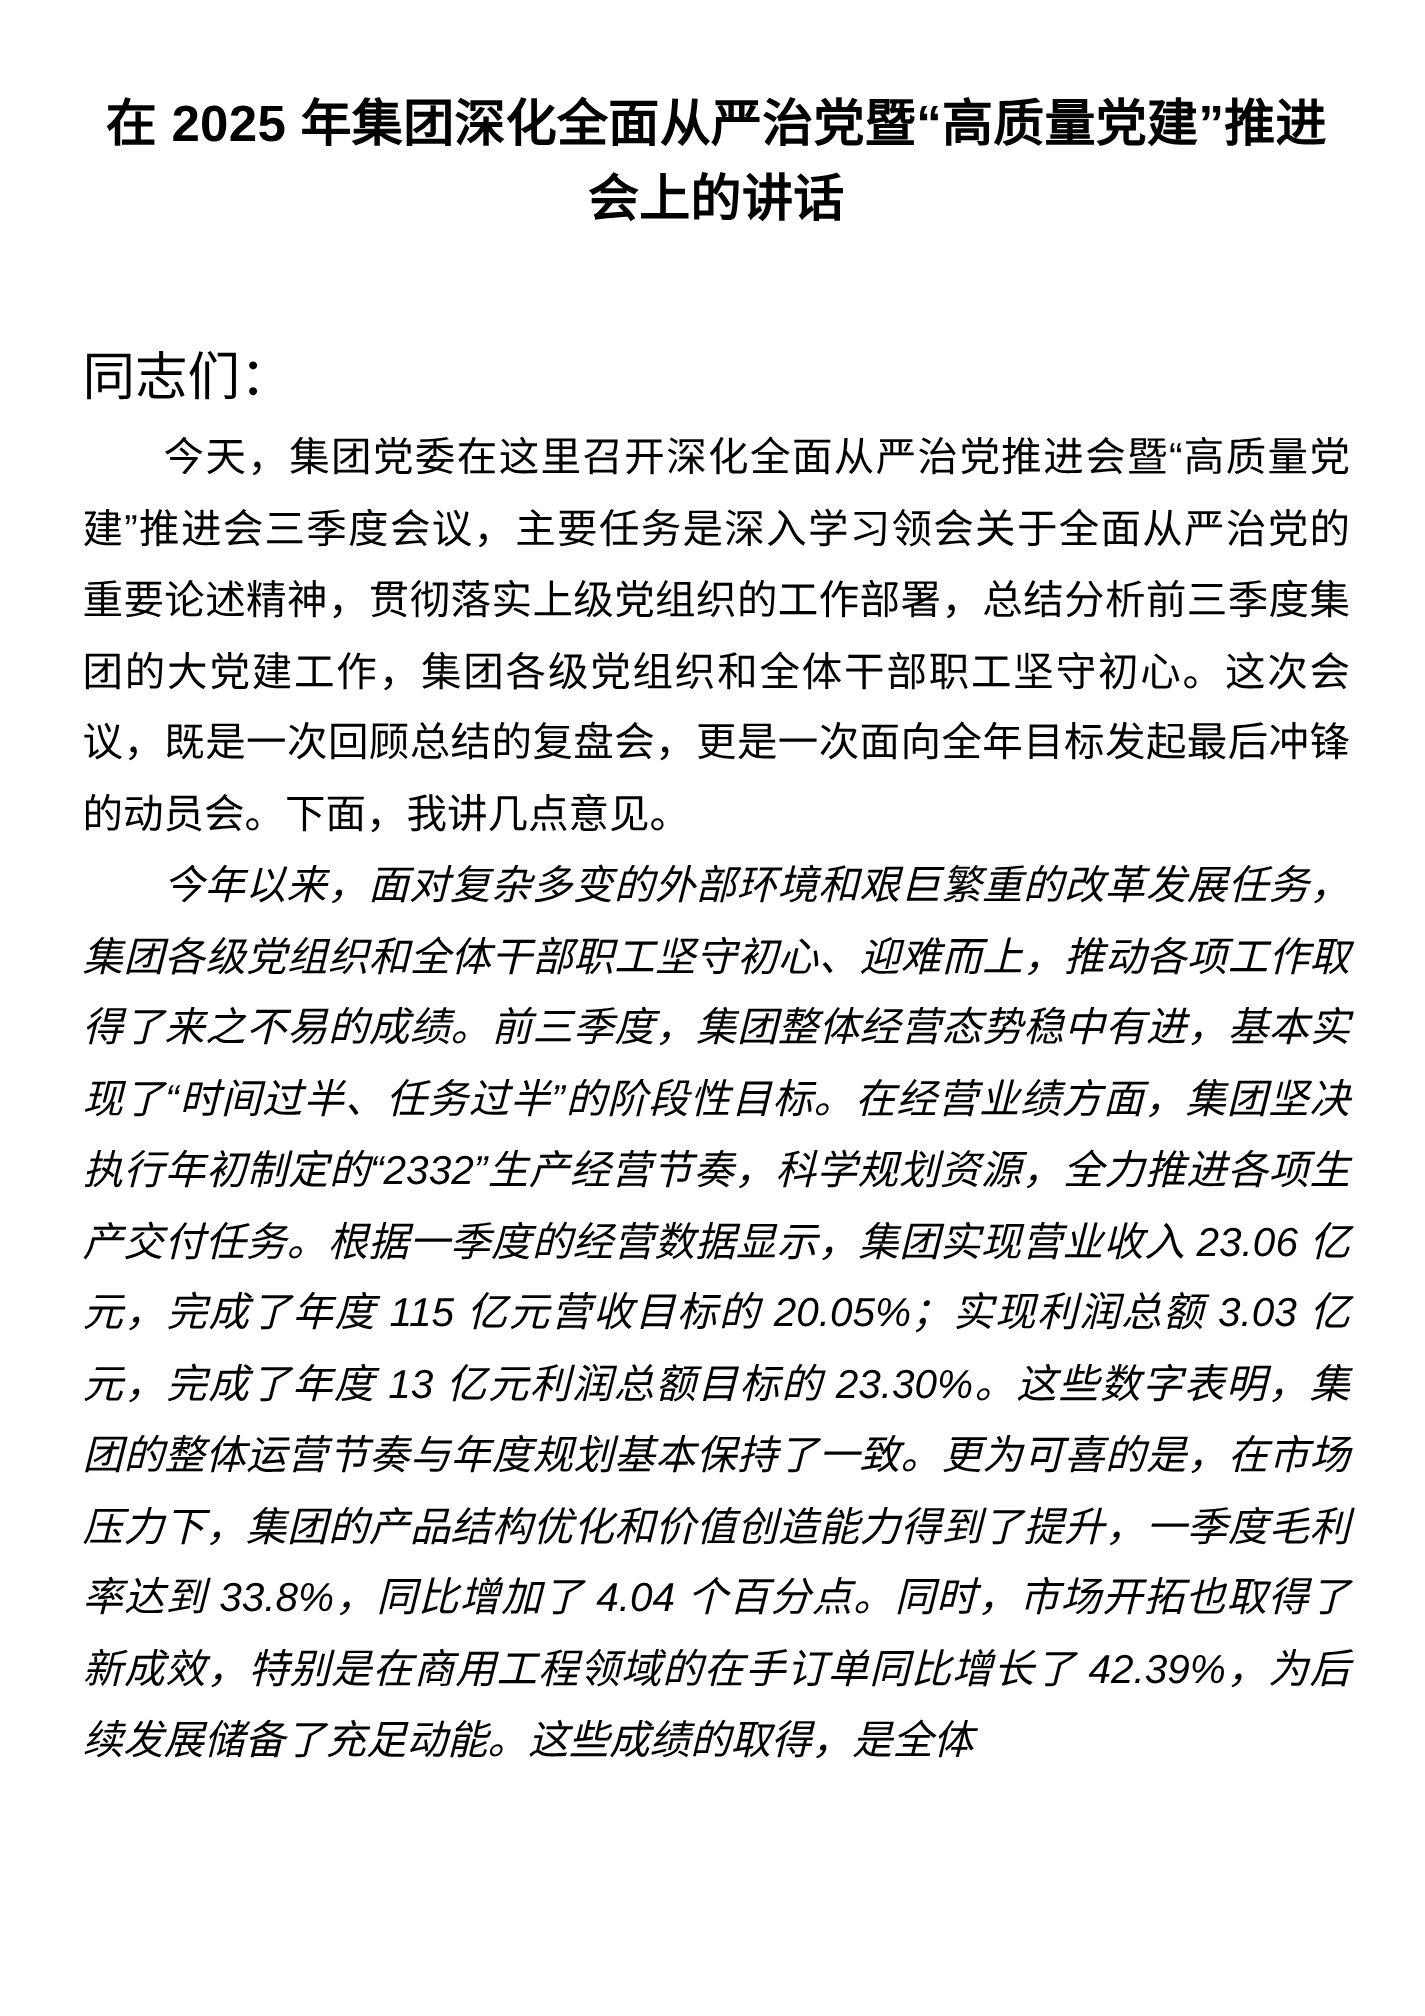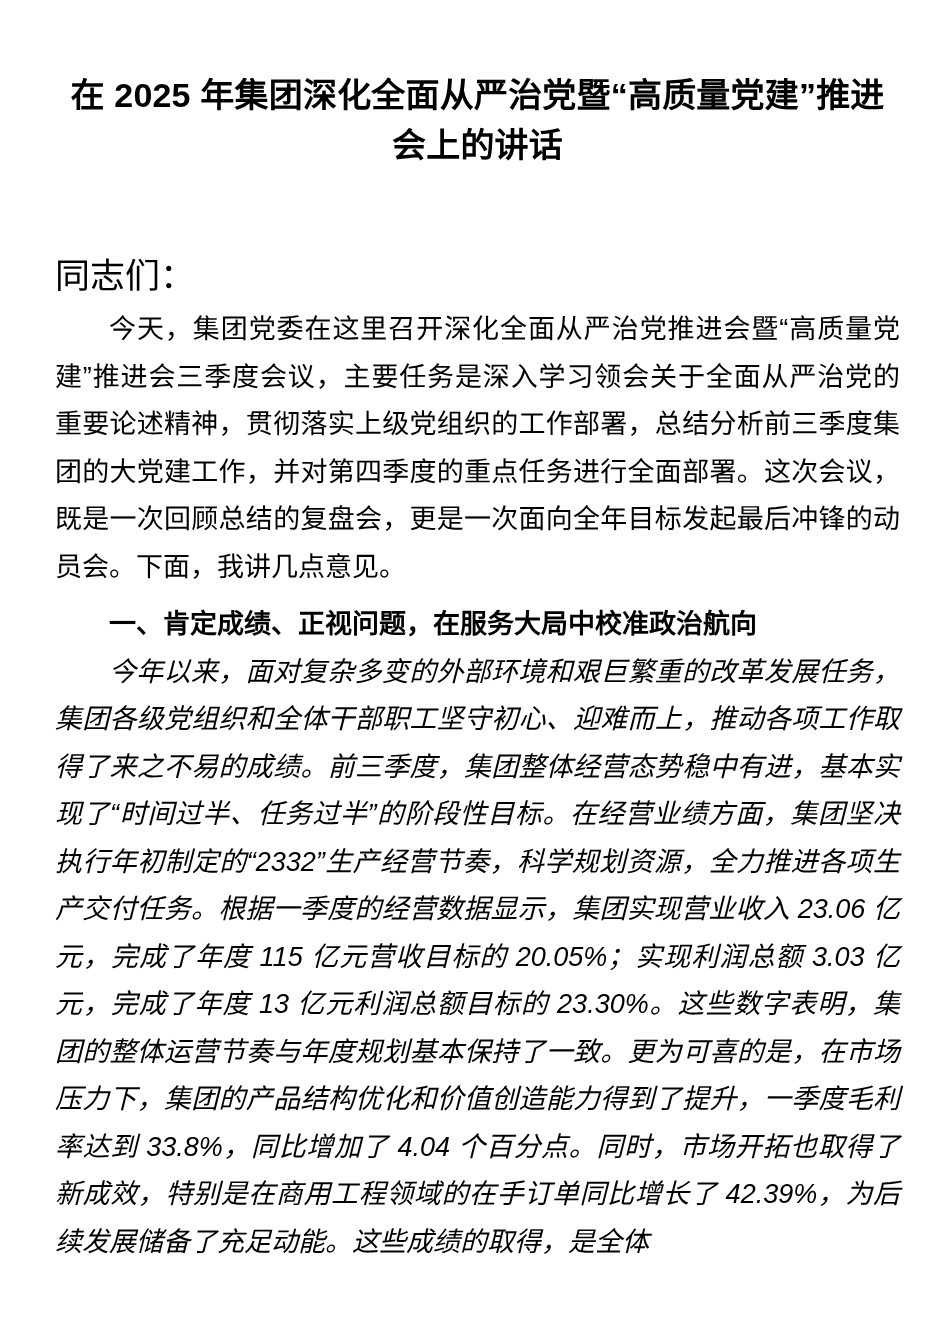--- a/index.html
+++ b/index.html
@@ -24,21 +24,21 @@
 
   .doc-body {
     position: absolute;
     left: 55px;
     top: 0;
     width: 845px;
   }
 
   
   .doc-title {
-    margin: 12px;
+    margin: 0;
     padding-top: 58px;
     font-size: 34px;
     line-height: 50px;
     font-weight: 700;
     text-align: center;
     letter-spacing: 0.2px;
     word-break: break-all;
   }
 
   
@@ -85,20 +85,19 @@
 </head>
 <body>
 
 <div class="page">
   <div class="doc-body">
 
     <h1 class="doc-title">在 2025 年集团深化全面从严治党暨“高质量党建”推进会上的讲话</h1>
 
     <p class="salutation">同志们：</p>
 
-    <p class="para">今天，集团党委在这里召开深化全面从严治党推进会暨“高质量党建”推进会三季度会议，主要任务是深入学习领会关于全面从严治党的重要论述精神，贯彻落实上级党组织的工作部署，总结分析前三季度集团的大党建工作，并对第四季度的重点任务进行全面部署。这次会议，既是一次回顾总结的复盘会，更是一次面向全年目标发起最后冲锋的动员会。下面，我讲几点意见。</p>
+    <p class="para">今天，集团党委在这里召开深化全面从严治党推进会暨“高质量党建”推进会三季度会议，主要任务是深入学习领会关于全面从严治党的重要论述精神，贯彻落实上级党组织的工作部署，总结分析前三季度集团的大党建工作，集团各级党组织和全体干部职工坚守初心。这次会议，既是一次回顾总结的复盘会，更是一次面向全年目标发起最后冲锋的动员会。下面，我讲几点意见。</p>
 
-    <h2 class="section-heading">一、肯定成绩、正视问题，在服务大局中校准政治航向</h2>
 
     <p class="para tight">今年以来，面对复杂多变的外部环境和艰巨繁重的改革发展任务，集团各级党组织和全体干部职工坚守初心、迎难而上，推动各项工作取得了来之不易的成绩。前三季度，集团整体经营态势稳中有进，基本实现了“时间过半、任务过半”的阶段性目标。在经营业绩方面，集团坚决执行年初制定的“2332”生产经营节奏，科学规划资源，全力推进各项生产交付任务。根据一季度的经营数据显示，集团实现营业收入 23.06 亿元，完成了年度 115 亿元营收目标的 20.05%；实现利润总额 3.03 亿元，完成了年度 13 亿元利润总额目标的 23.30%。这些数字表明，集团的整体运营节奏与年度规划基本保持了一致。更为可喜的是，在市场压力下，集团的产品结构优化和价值创造能力得到了提升，一季度毛利率达到 33.8%，同比增加了 4.04 个百分点。同时，市场开拓也取得了新成效，特别是在商用工程领域的在手订单同比增长了 42.39%，为后续发展储备了充足动能。这些成绩的取得，是全体</p>
 
   </div>
 </div>
 
 </body></html>

